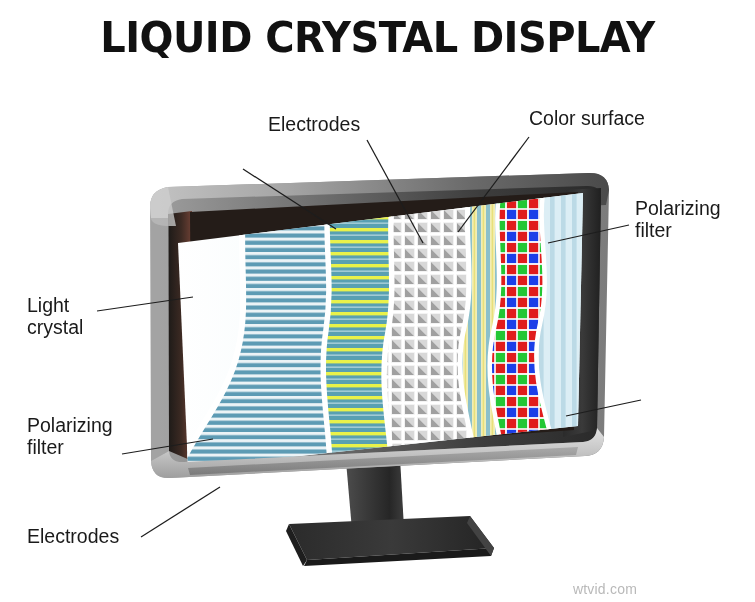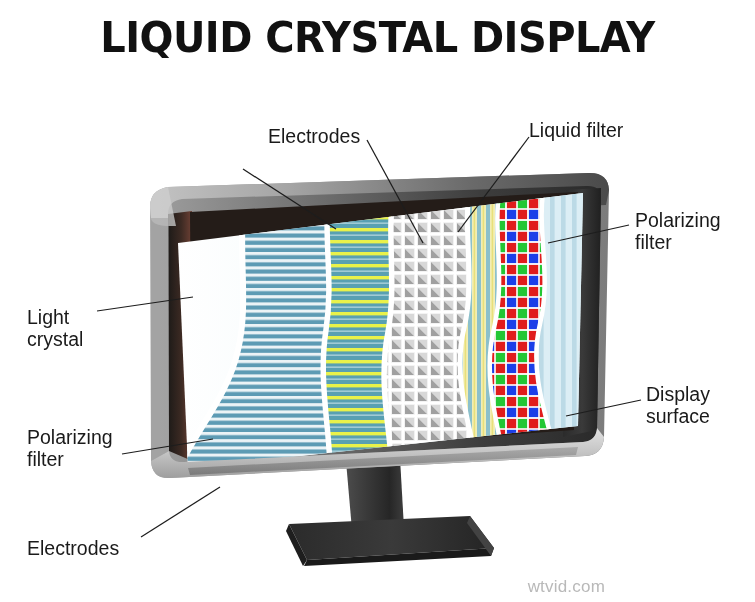--- a/index.html
+++ b/index.html
@@ -1,35 +1,35 @@
 <!DOCTYPE html>
 <html><head>
 <meta charset="utf-8">
 <style>
   html,body{margin:0;padding:0;background:#ffffff;}
   body{width:755px;height:602px;position:relative;overflow:hidden;
        font-family:"Liberation Sans","DejaVu Sans",sans-serif;}
 
-  #stage{position:absolute;left:0;top:0;width:612px;height:602px;}
+  #stage{position:absolute;left:0;top:0;width:612px;height:602px;padding-left:32px;}
 
   .title{
     position:absolute;left:0;top:12px;width:755px;text-align:center;
     font-family:"DejaVu Sans","Liberation Sans",sans-serif;
     font-weight:700;font-size:43px;letter-spacing:-0.6px;
     color:#111111;transform:scaleX(0.93);transform-origin:50% 50%;
     white-space:nowrap;
   }
 
   .label{
     position:absolute;color:#1a1a1a;font-size:19.5px;line-height:1.12;
-    font-family:"Liberation Sans","DejaVu Sans",sans-serif;white-space:pre;margin-top:12px;
+    font-family:"Liberation Sans","DejaVu Sans",sans-serif;white-space:pre;
   }
 
   .watermark{
-    position:absolute;right:7px;bottom:5px;color:#b9b9b9;font-size:17px;
+    position:absolute;right:7px;bottom:5px;color:#b9b9b9;font-size:14px;
     font-family:"Liberation Sans","DejaVu Sans",sans-serif;letter-spacing:0.2px;text-align:right;
   }
 
   svg{position:absolute;left:0;top:0;}
   .leader{stroke:#1d1d1d;stroke-width:1.25;fill:none;}
 </style>
 </head>
 <body>
 
 <div id="stage">
@@ -261,27 +261,25 @@
       <path class="leader" d="M641,400 L566,416"></path>
       <path class="leader" d="M97,311 L193,297"></path>
       <path class="leader" d="M122,454 L213,439"></path>
       <path class="leader" d="M141,537 L220,487"></path>
     </g>
   </svg>
 
 
   <div class="label" style="left:268px;top:114px;">Electrodes</div>
 
-  <div class="label" style="left:529px;top:108px;">Liquid filter</div>
+  <div class="label" style="left:529px;top:108px;">Color surface</div>
 
   <div class="label" style="left:635px;top:198px;">Polarizing
 filter</div>
 
-  <div class="label" style="left:646px;top:372px;">Display
-surface</div>
 
   <div class="label" style="left:27px;top:295px;">Light
 crystal</div>
 
   <div class="label" style="left:27px;top:415px;">Polarizing
 filter</div>
 
   <div class="label" style="left:27px;top:526px;">Electrodes</div>
 
   <div class="watermark">wtvid.com</div>

